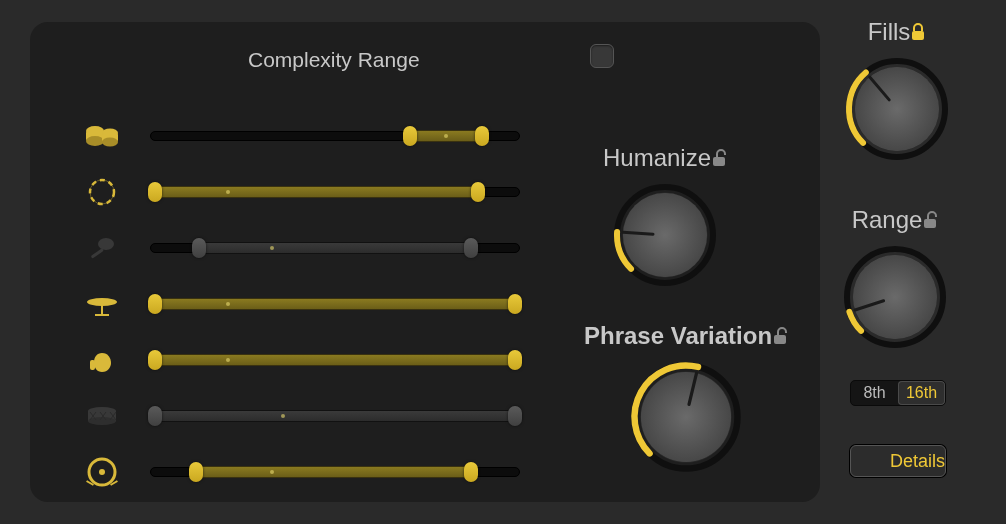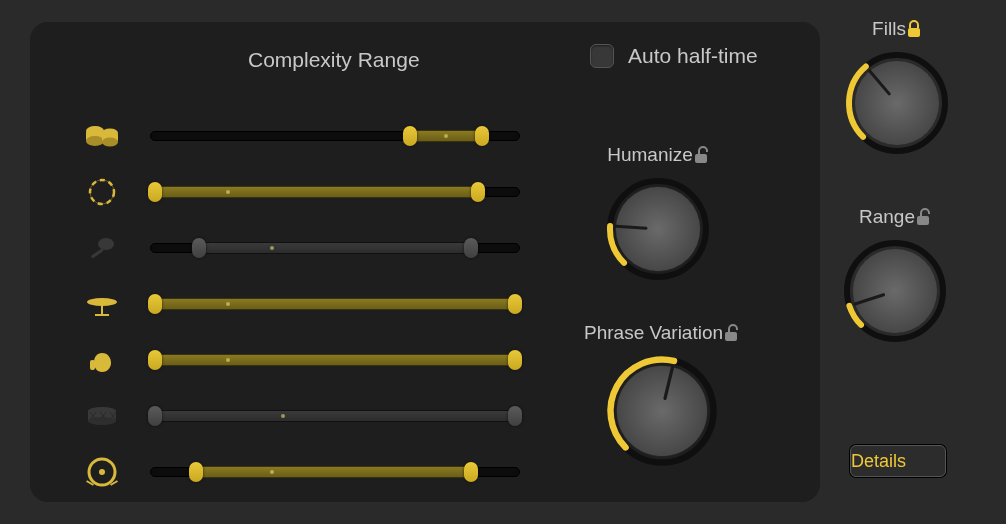--- a/index.html
+++ b/index.html
@@ -130,21 +130,21 @@
   .knob-group {
     position: absolute;
     display: flex;
     flex-direction: column;
     align-items: center;
   }
   .knob-label {
     display: flex;
     align-items: center;
     color: #c8c8c8;
-    font-size: 19px;
+    font-size: 24px;
     margin-bottom: 8px;
     white-space: nowrap;
   }
   .lock {
     display: inline-flex;
     width: 16px; height: 18px;
   }
   .knob {
     position: relative;
     width: 110px;
@@ -191,35 +191,34 @@
     left: 8px;
     top: 435px;
     width: 96px;
     height: 32px;
     border-radius: 6px;
     background: #2c2c2c;
     border: 1px solid #555;
     box-shadow: 0 0 0 1px #000;
     display: flex;
     align-items: center;
-    justify-content: flex-start;
+    justify-content: flex-end;
     color: #efc836;
     font-size: 18px;
   }
 </style>
 </head>
 <body>
 
 <div class="main-panel">
 
   <div class="complexity-title">Complexity Range</div>
 
   <div class="auto-half">
     <div class="checkbox"></div>
-    <span class="auto-half-label">Auto half-time</span>
   </div>
 
   <div class="rows" id="rows">
       <div class="row">
         <div class="inst-icon">
           <svg viewBox="0 0 36 36">
             <g fill="#d9b93a">
               <ellipse cx="11" cy="13" rx="9" ry="5"></ellipse>
               <rect x="2" y="13" width="18" height="10" rx="2"></rect>
               <ellipse cx="11" cy="23" rx="9" ry="5" fill="#a88d28"></ellipse>
@@ -353,21 +352,21 @@
               <stop offset="1" stop-color="#474747"></stop>
             </radialGradient>
           </defs>
           <circle cx="55" cy="55" r="42" fill="url(#kg)"></circle>
           <circle cx="55" cy="55" r="48" fill="none" stroke="#0f0f0f" stroke-width="6"></circle>
           <path d="M 21.058874503045715 88.94112549695427 A 48 48 0 0 1 7.094717035442969 51.986055062592946" fill="none" stroke="#efc836" stroke-width="6" stroke-linecap="round"></path>
           <line x1="43.02367925886074" y1="54.24651376564824" x2="13.082877406012592" y2="52.36279817976883" stroke="#1a1a1a" stroke-width="3" stroke-linecap="round"></line>
         </svg></div>
   </div>
 
-  <div class="knob-group" style="left:554px; top:300px;">
+  <div class="knob-group" style="left:554px; top:300px;font-weight:bold;">
     <div class="knob-label">
       <span>Phrase Variation</span>
       <span class="lock" id="lock-phrase">
           <svg viewBox="0 0 16 18">
             <path d="M4 8 V5 a4 4 0 0 1 8 0 V6" fill="none" stroke="#888" stroke-width="2" transform="translate(2 0)"></path>
             <rect x="2" y="8" width="12" height="9" rx="2" fill="#888"></rect>
           </svg>
         </span>
     </div>
     <div class="knob lg" id="knob-phrase"><svg viewBox="0 0 110 110">
@@ -435,18 +434,22 @@
               <stop offset="1" stop-color="#474747"></stop>
             </radialGradient>
           </defs>
           <circle cx="55" cy="55" r="42" fill="url(#kg)"></circle>
           <circle cx="55" cy="55" r="48" fill="none" stroke="#0f0f0f" stroke-width="6"></circle>
           <path d="M 21.058874503045715 88.94112549695427 A 48 48 0 0 1 9.349287217832632 69.83281572999749" fill="none" stroke="#efc836" stroke-width="6" stroke-linecap="round"></path>
           <line x1="43.587321804458156" y1="58.70820393249937" x2="15.055626315603554" y2="67.9787137637478" stroke="#1a1a1a" stroke-width="3" stroke-linecap="round"></line>
         </svg></div>
   </div>
 
+  <div class="swing-toggle" id="swing-toggle">
+      <div class="swing-opt">8th</div>
+      <div class="swing-opt sel">16th</div>
+    </div>
 
   <div class="details-btn">
     <span>Details</span>
   </div>
 
 </div>
 
 </body></html>

